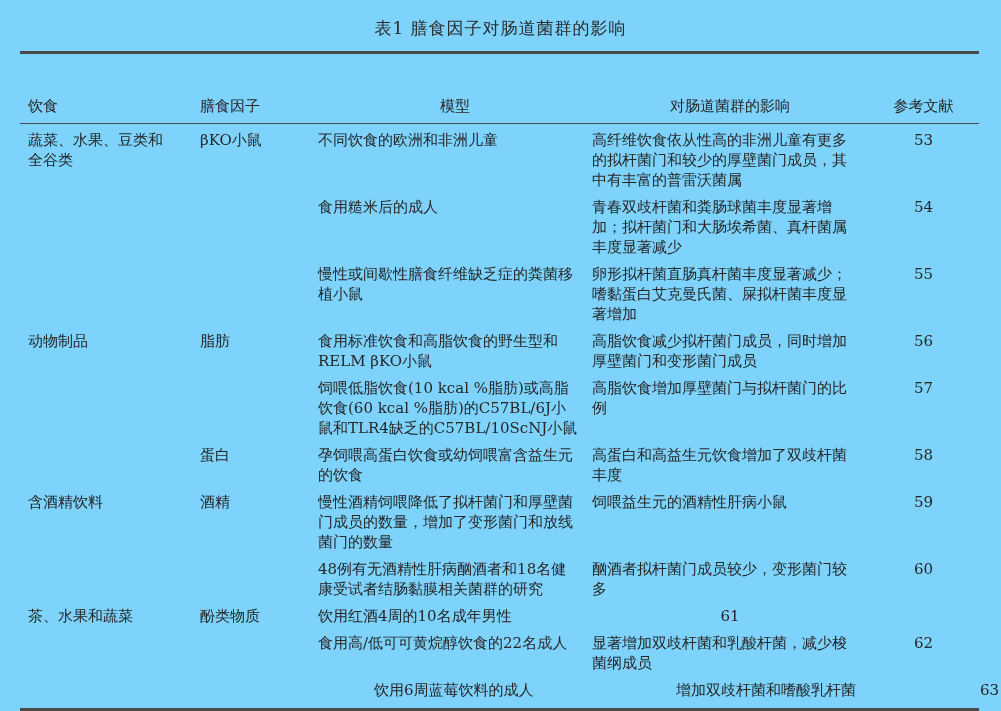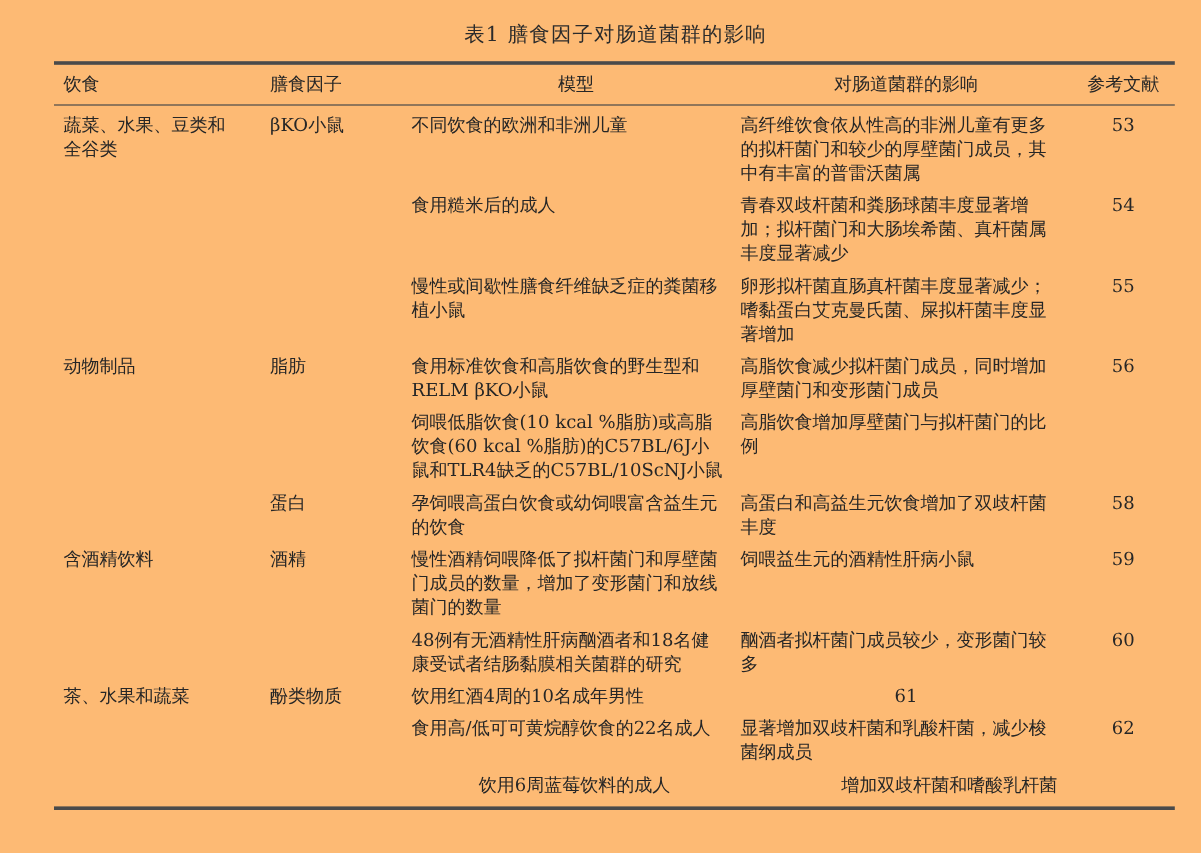--- a/index.html
+++ b/index.html
@@ -1,24 +1,23 @@
 <!DOCTYPE html>
 <html><head>
 <meta charset="utf-8">
 <style>
   html, body { margin: 0; padding: 0; }
   .page {
     width: 1001px;
     height: 711px;
     box-sizing: border-box;
-    background: #fdba74;
+    background: #7dd3fc;
     color: #262626;
     font-family: "DejaVu Serif", "Liberation Serif", serif;
     overflow: hidden;
-    padding-left: 25px;
   }
   .title {
     text-align: center;
     padding-top: 17px;
     font-size: 17px;
     letter-spacing: 1px;
     color: #2b2b2b;
   }
   .table {
     margin: 11px 22px 0 20px;
@@ -26,21 +25,21 @@
     border-bottom: 3px solid #4a4a4a;
   }
   .header-row {
     display: grid;
     grid-template-columns: 172px 118px 274px 276px 1fr;
     padding: 6px 0 7px 8px;
     border-bottom: 1.5px solid #4a4a4a;
     font-size: 15px;
     line-height: 20px;
   }
-  .h-cell { white-space: nowrap; }
+  .h-cell { white-space: nowrap; margin-top: 36px; }
   .h-center { text-align: center; }
   .t-body { padding: 6px 0 6px 8px; }
   .t-row {
     display: grid;
     grid-template-columns: 172px 118px 274px 276px 1fr;
     margin-bottom: 7px;
     font-size: 15px;
     line-height: 20px;
   }
   .t-row:last-child { margin-bottom: 2px; gap: 28px; }
@@ -99,20 +98,21 @@
     <div class="cell cell-model">食用标准饮食和高脂饮食的野生型和RELM βKO小鼠</div>
     <div class="cell cell-effect">高脂饮食减少拟杆菌门成员，同时增加厚壁菌门和变形菌门成员</div>
     <div class="cell cell-ref">56</div>
   </div>
 
   <div class="t-row">
     <div class="cell cell-diet"></div>
     <div class="cell cell-factor"></div>
     <div class="cell cell-model">饲喂低脂饮食(10 kcal %脂肪)或高脂饮食(60 kcal %脂肪)的C57BL/6J小鼠和TLR4缺乏的C57BL/10ScNJ小鼠</div>
     <div class="cell cell-effect">高脂饮食增加厚壁菌门与拟杆菌门的比例</div>
+    <div class="cell cell-ref">57</div>
   </div>
 
   <div class="t-row">
     <div class="cell cell-diet"></div>
     <div class="cell cell-factor">蛋白</div>
     <div class="cell cell-model">孕饲喂高蛋白饮食或幼饲喂富含益生元的饮食</div>
     <div class="cell cell-effect">高蛋白和高益生元饮食增加了双歧杆菌丰度</div>
     <div class="cell cell-ref">58</div>
   </div>
 

